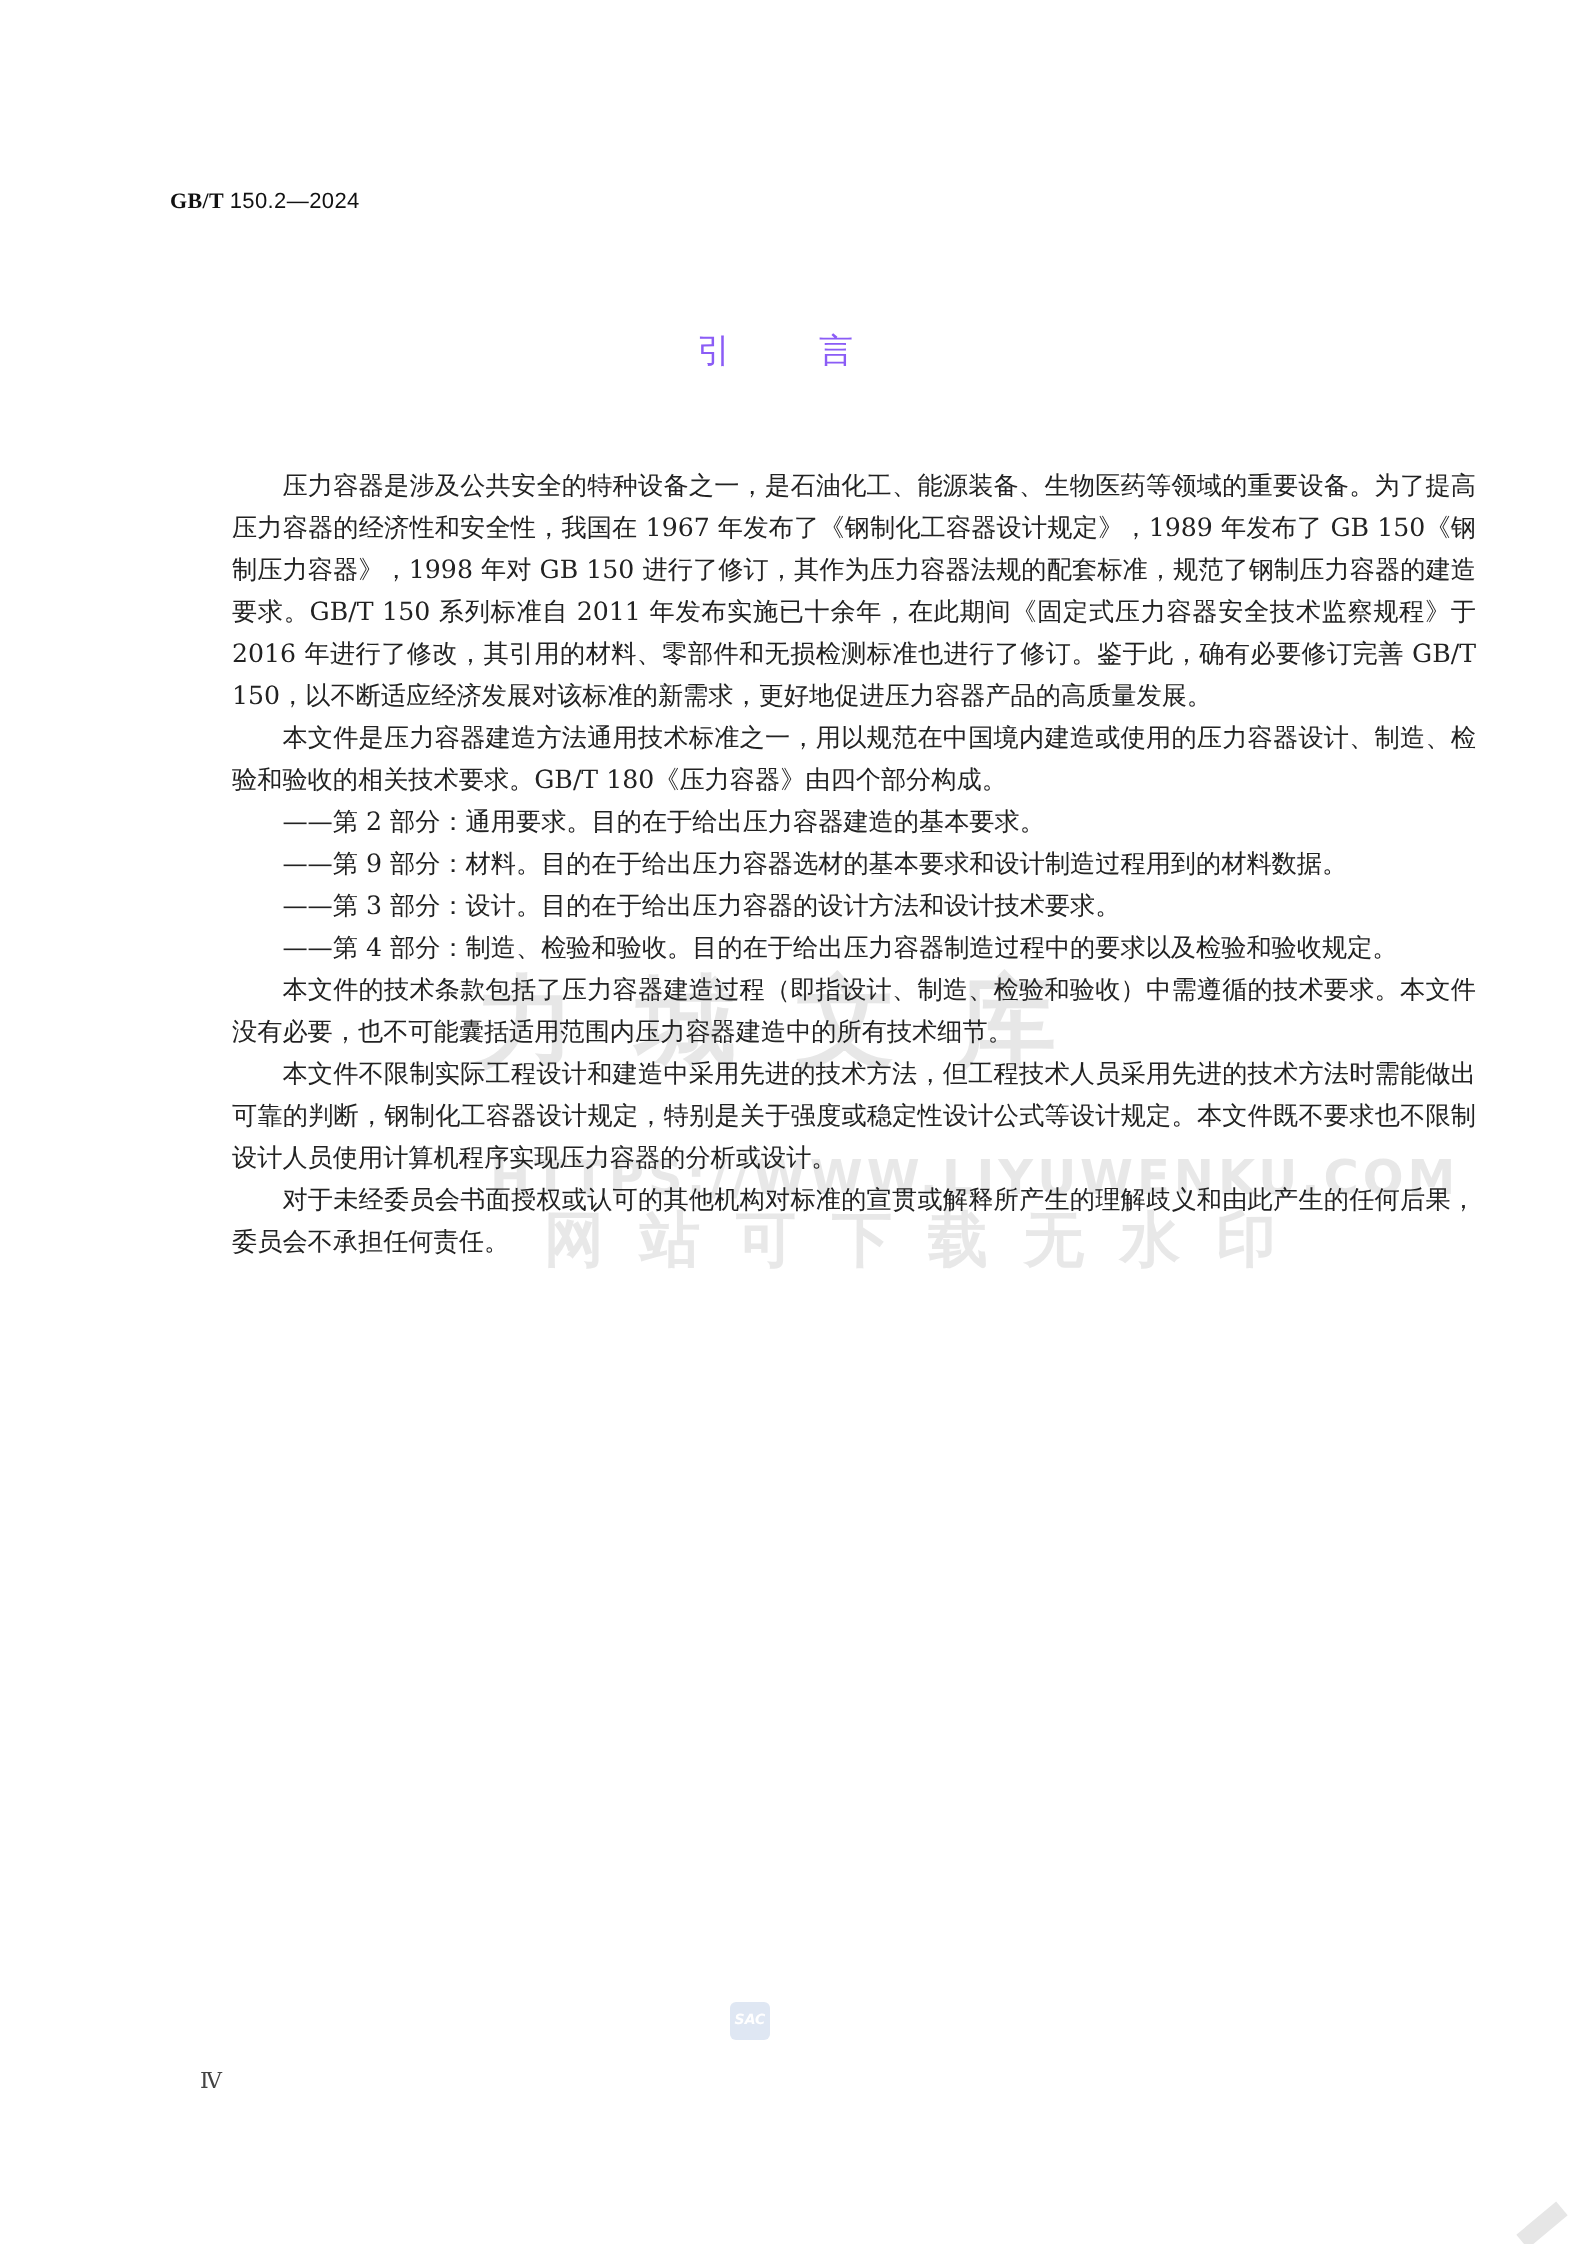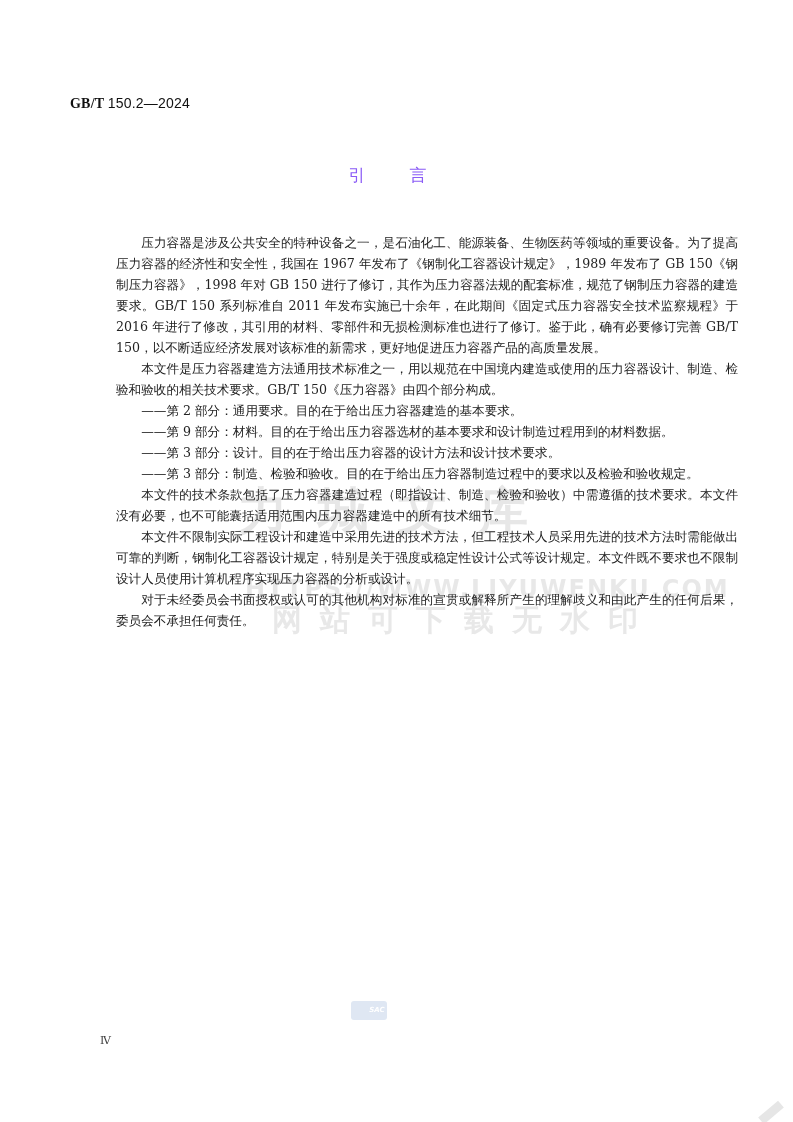--- a/index.html
+++ b/index.html
@@ -1,18 +1,18 @@
 <!DOCTYPE html>
 <html><head>
 <meta charset="utf-8">
 <style>
   html, body { margin: 0; padding: 0; background: #ffffff; }
   body { width: 793px; height: 1122px; position: relative; overflow: hidden;
          font-family: "DejaVu Serif", "Liberation Serif", serif; color: #222; }
-  .doc-code { position: absolute; left: 70px; top: 95px; font-size: 14px; color: #111;
+  .doc-code { position: absolute; left: 85px; top: 95px; font-size: 11px; color: #111;
               font-family: "Liberation Serif", "DejaVu Serif", serif; font-weight: bold; letter-spacing: 0.2px; }
   .doc-code .num { font-family: "Liberation Sans", "DejaVu Sans", sans-serif; font-weight: normal; }
   .title { position: absolute; left: 0; width: 775px; top: 164px; text-align: center;
            font-family: "DejaVu Sans", "Liberation Sans", sans-serif; font-size: 17px; color: #8b5cf6; }
   .title span { display: inline-block; }
   .title .gap { width: 44px; }
   .body { position: absolute; left: 85px; top: 232px; width: 622px; font-size: 12.6px;
           line-height: 21px; text-align: justify; text-align-last: left; margin-left: 31px; }
   .para { margin: 0; text-indent: 2em; }
   .dash-item { margin: 0; padding-left: 4em; text-indent: -2em; }
@@ -20,24 +20,24 @@
               font-family: "Liberation Serif", "DejaVu Serif", serif; }
   .wm-big { position: absolute; left: 238px; top: 478px; font-size: 50px; font-weight: bold;
             color: rgba(160,160,160,0.25); letter-spacing: 30px; font-family: "DejaVu Sans", sans-serif;
             pointer-events: none; }
   .wm-url { position: absolute; left: 245px; top: 575px; font-size: 24px; font-weight: bold;
             color: rgba(150,150,150,0.22); letter-spacing: 2px; font-family: "DejaVu Sans", sans-serif;
             pointer-events: none; text-align: right; }
   .wm-sub { position: absolute; left: 230px; top: 600px; font-size: 30px; font-weight: bold;
             color: rgba(150,150,150,0.22); letter-spacing: 18px; font-family: "DejaVu Sans", sans-serif;
             pointer-events: none; margin-left: 42px; }
-  .sac-logo { position: absolute; left: 351px; top: 1001px; width: 20px; height: 19px;
+  .sac-logo { position: absolute; left: 365px; top: 1001px; width: 20px; height: 19px;
               background: #dfe7f3; border-radius: 3px; color: #fff; font-size: 7px;
               font-family: "DejaVu Sans", sans-serif; font-style: italic; font-weight: bold;
-              line-height: 19px; text-align: center; padding-left: 16px; }
+              line-height: 19px; text-align: center; }
   .corner-mark { position: absolute; left: 758px; top: 1108px; width: 26px; height: 9px;
                  background: #e6e6e6; transform: rotate(-40deg); }
 </style>
 </head>
 <body>
 
 <div class="doc-code">
   <span>GB/T</span>
   <span class="num">150.2—2024</span>
 </div>
@@ -45,25 +45,25 @@
 <div class="title">
   <span>引</span><span class="gap"></span><span>言</span>
 </div>
 
 <div class="wm-big">力城文库</div>
 <div class="wm-url">HTTPS://WWW.LIYUWENKU.COM</div>
 <div class="wm-sub">网站可下载无水印</div>
 
 <div class="body">
   <p class="para">压力容器是涉及公共安全的特种设备之一，是石油化工、能源装备、生物医药等领域的重要设备。为了提高压力容器的经济性和安全性，我国在 1967 年发布了《钢制化工容器设计规定》，1989 年发布了 GB 150《钢制压力容器》，1998 年对 GB 150 进行了修订，其作为压力容器法规的配套标准，规范了钢制压力容器的建造要求。GB/T 150 系列标准自 2011 年发布实施已十余年，在此期间《固定式压力容器安全技术监察规程》于 2016 年进行了修改，其引用的材料、零部件和无损检测标准也进行了修订。鉴于此，确有必要修订完善 GB/T 150，以不断适应经济发展对该标准的新需求，更好地促进压力容器产品的高质量发展。</p>
-  <p class="para">本文件是压力容器建造方法通用技术标准之一，用以规范在中国境内建造或使用的压力容器设计、制造、检验和验收的相关技术要求。GB/T 150《压力容器》由四个部分构成。</p>
+  <p class="para">本文件是压力容器建造方法通用技术标准之一，用以规范在中国境内建造或使用的压力容器设计、制造、检验和验收的相关技术要求。GB/T 180《压力容器》由四个部分构成。</p>
   <p class="dash-item">——第 2 部分：通用要求。目的在于给出压力容器建造的基本要求。</p>
   <p class="dash-item">——第 9 部分：材料。目的在于给出压力容器选材的基本要求和设计制造过程用到的材料数据。</p>
   <p class="dash-item">——第 3 部分：设计。目的在于给出压力容器的设计方法和设计技术要求。</p>
-  <p class="dash-item">——第 3 部分：制造、检验和验收。目的在于给出压力容器制造过程中的要求以及检验和验收规定。</p>
+  <p class="dash-item">——第 4 部分：制造、检验和验收。目的在于给出压力容器制造过程中的要求以及检验和验收规定。</p>
   <p class="para">本文件的技术条款包括了压力容器建造过程（即指设计、制造、检验和验收）中需遵循的技术要求。本文件没有必要，也不可能囊括适用范围内压力容器建造中的所有技术细节。</p>
   <p class="para">本文件不限制实际工程设计和建造中采用先进的技术方法，但工程技术人员采用先进的技术方法时需能做出可靠的判断，钢制化工容器设计规定，特别是关于强度或稳定性设计公式等设计规定。本文件既不要求也不限制设计人员使用计算机程序实现压力容器的分析或设计。</p>
   <p class="para">对于未经委员会书面授权或认可的其他机构对标准的宣贯或解释所产生的理解歧义和由此产生的任何后果，委员会不承担任何责任。</p>
 </div>
 
 <div class="sac-logo">SAC</div>
 <div class="page-num">Ⅳ</div>
 <div class="corner-mark"></div>
 
 </body></html>

